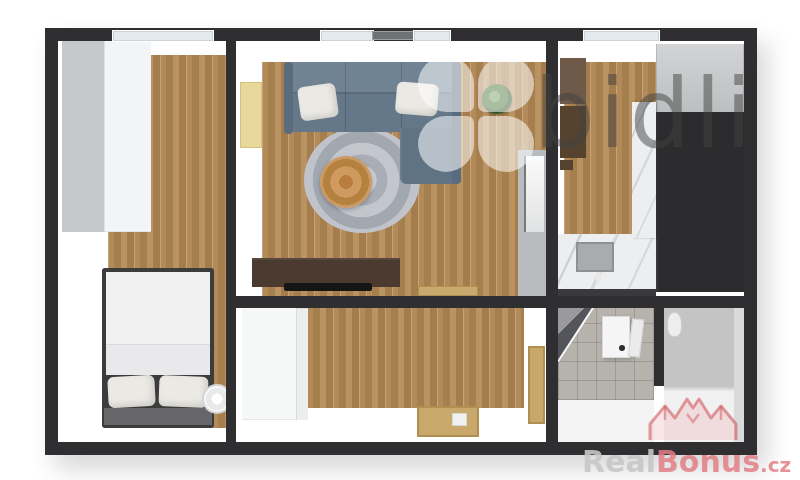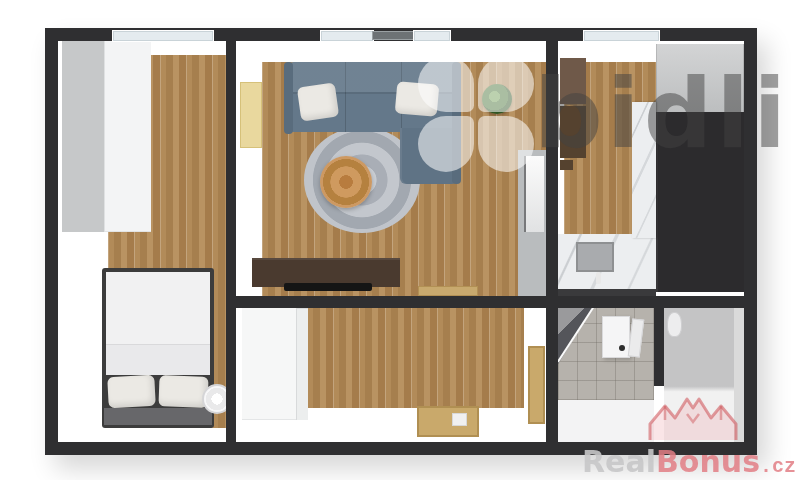--- a/index.html
+++ b/index.html
@@ -27,25 +27,25 @@
   .rug{border-radius:50%;background:
     radial-gradient(circle at 50% 50%,#c9cdd2 0 18%,#a9aeb6 19% 32%,#c3c7cd 33% 47%,#a2a8b0 48% 62%,#c0c4ca 63% 78%,#adb2b9 79% 100%);}
   .pouf{border-radius:50%;background:
     radial-gradient(circle at 50% 50%,#b87c3e 0 18%,#cf9a5f 19% 42%,#b5813f 43% 62%,#cd9962 63% 82%,#bd8848 83%);box-shadow:0 2px 4px rgba(0,0,0,0.25);}
   .plant{border-radius:50%;background:
     radial-gradient(circle at 42% 42%,#6a9a4f 0 22%,#447031 23% 55%,#2f5524 56% 80%,#3d6b2e 81%);box-shadow:0 2px 3px rgba(0,0,0,0.25);}
   
   .wm-clover{position:absolute;z-index:20;}
   .wm-clover .petal{position:absolute;width:56px;height:56px;background:rgba(255,255,255,0.55);}
   .wm-text-bidli{position:absolute;z-index:20;overflow:hidden;color:rgba(66,66,66,0.5);
-    font-weight:700;font-size:96px;line-height:104px;letter-spacing:4px;}
+    font-weight:400;font-size:96px;line-height:104px;letter-spacing:4px;}
   .wm-realbonus{position:absolute;z-index:30;font-weight:700;font-size:30px;line-height:36px;white-space:nowrap;}
   .wm-real{color:rgba(198,198,200,0.9);}
   .wm-bonus{color:rgba(226,126,133,0.85);}
-  .wm-cz{color:rgba(226,126,133,0.85);font-size:20px;font-family:Liberation Mono, monospace;}
+  .wm-cz{color:rgba(226,126,133,0.85);font-size:20px;}
 </style>
 </head>
 <body>
 
 <div id="canvas">
 
   <div class="frame-shadow"></div>
 
   <div class="abs wood" style="left:108px;top:55px;width:118px;height:373px;z-index:1;"></div>
   <div class="abs" style="left:62px;top:40px;width:44px;height:192px;background:#c6c8c9;z-index:2;"></div>

